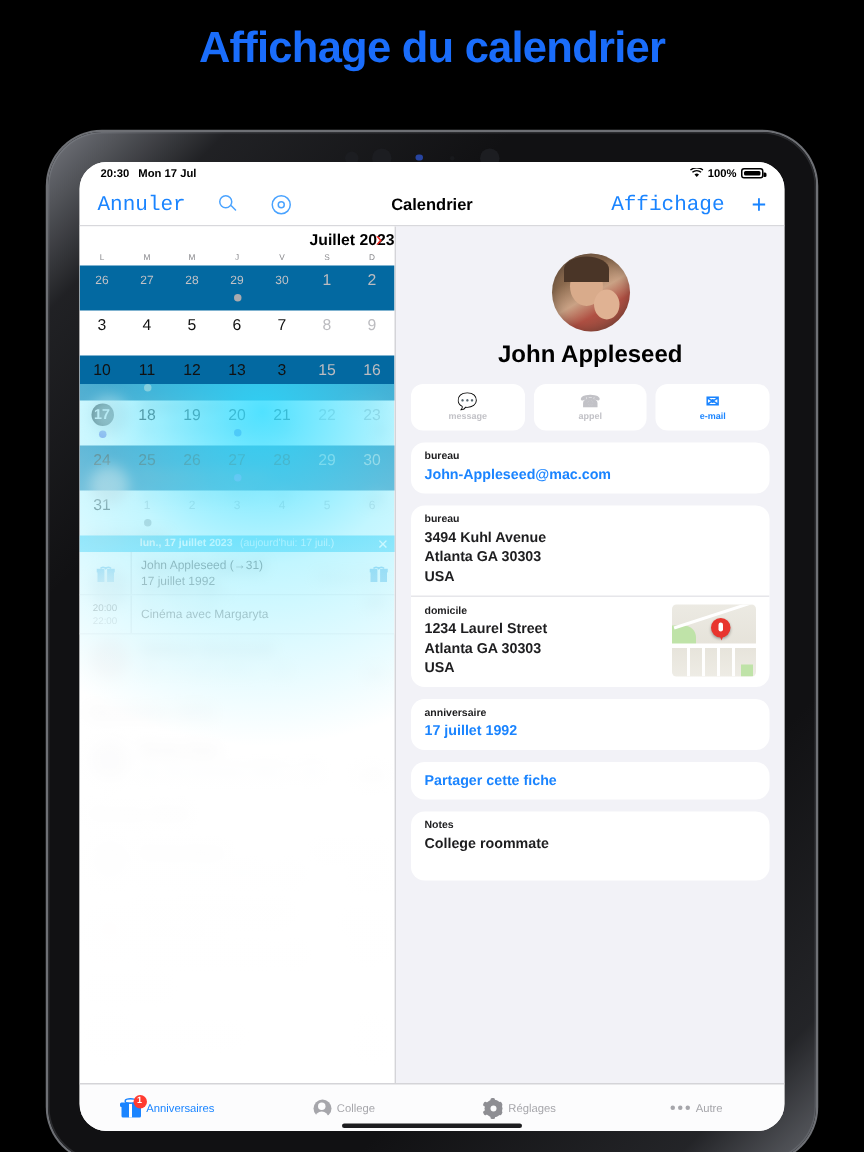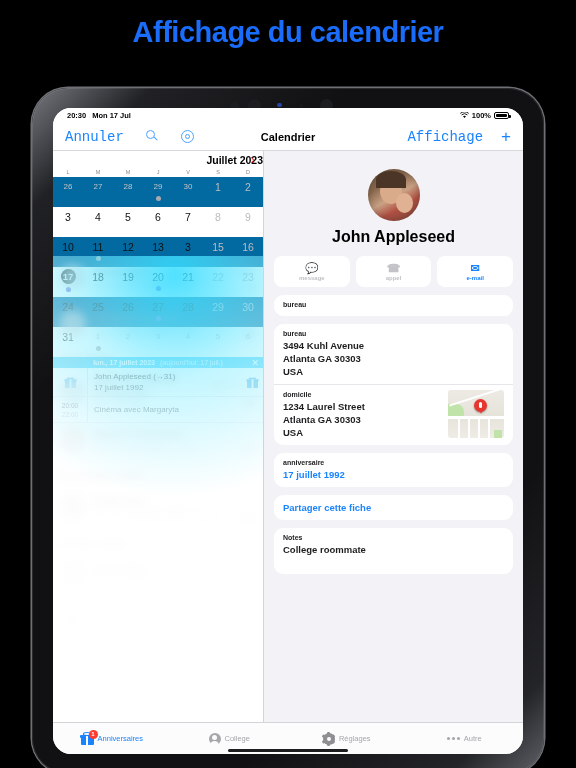--- a/index.html
+++ b/index.html
@@ -604,20 +604,21 @@
             <div class="act on">
               <span class="ic">✉</span>
               <span class="lb">e-mail</span>
             </div>
           </div>
 
 
           <div class="card">
             <div class="fld">
               <div class="k">bureau</div>
+              <div class="v">John-Appleseed@mac.com</div>
             </div>
           </div>
 
           <div class="card">
             <div class="fld">
               <div class="k">bureau</div>
               <div class="v dark">3494 Kuhl Avenue</div>
               <div class="v dark">Atlanta GA 30303</div>
               <div class="v dark">USA</div>
             </div>

